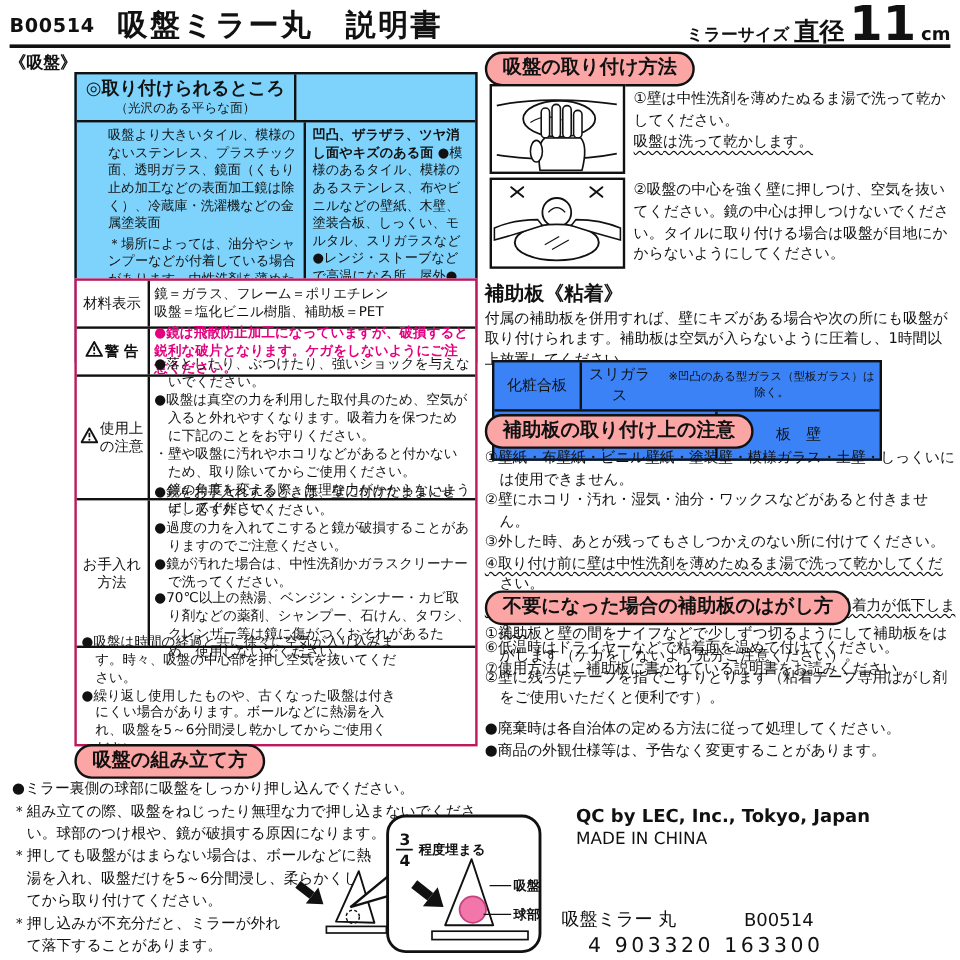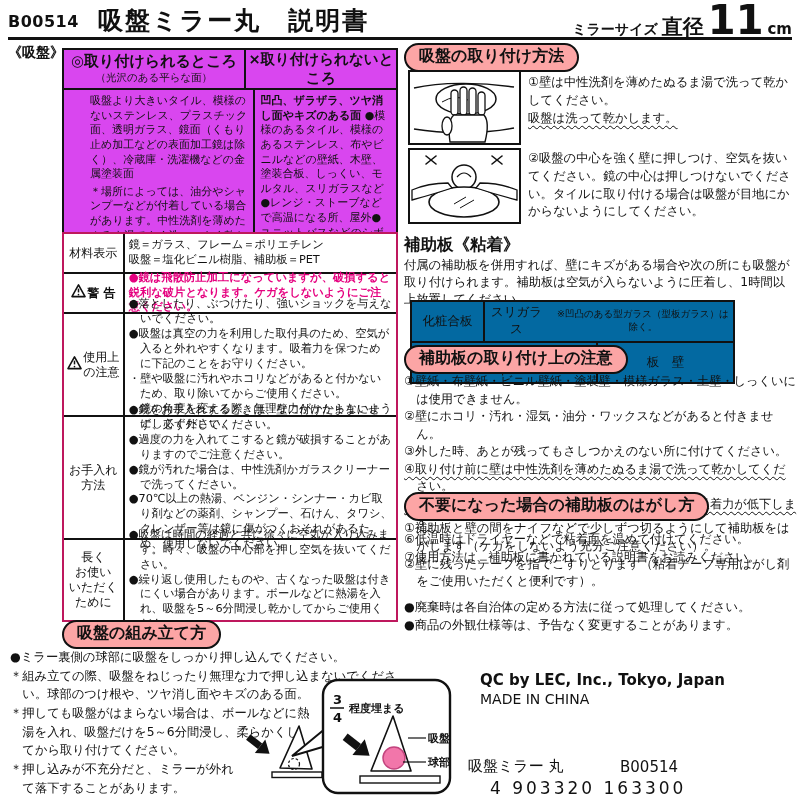--- a/index.html
+++ b/index.html
@@ -19,21 +19,21 @@
   #hdr-title { left:98px; top:4px; font-size:25px; font-weight:bold; letter-spacing:2px; }
   #hdr-size { right:8px; top:0; display:flex; align-items:baseline; gap:4px; }
   #hdr-size .lbl { font-size:14px; font-weight:bold; }
   #hdr-size .dia { font-size:21px; font-weight:bold; }
   #hdr-size .val { font-size:40px; font-weight:bold; line-height:1; }
   #hdr-size .unit { font-size:15px; font-weight:bold; }
   #hdr-rule { left:8px; top:37px; width:784px; height:3px; background:#111; }
 
   
   #kyuban-h { left:8px; top:44px; font-size:14px; font-weight:bold; }
-  #tbl1 { left:62px; top:48px; width:336px; border:2px solid #111; background:#d946ef; }
+  #tbl1 { left:62px; top:60px; width:336px; border:2px solid #111; background:#7dd3fc; }
   #tbl1 .hrow { display:flex; border-bottom:2px solid #111; }
   #tbl1 .hok { width:183px; border-right:2px solid #111; text-align:center; padding:2px 0 3px; }
   #tbl1 .hok .t { font-size:15px; font-weight:bold; }
   #tbl1 .hok .s { font-size:10.5px; }
   #tbl1 .hng { width:151px; text-align:center; font-size:14.5px; font-weight:bold; display:flex; align-items:center; justify-content:center; }
   #tbl1 .brow { display:flex;padding-left:21px; }
   #tbl1 .bok { width:183px; border-right:2px solid #111; padding:4px 5px; font-size:11px; line-height:1.33; }
   #tbl1 .bok .note { margin-top:3px; }
   #tbl1 .bng { width:151px; padding:4px 5px; font-size:11px; line-height:1.33; }
   #tbl1 .bng .bold1 { font-weight:bold; }
@@ -57,21 +57,21 @@
 
   
   #rc-pill1 { left:404px; top:43px; }
   .imgbox { border:2px solid #111; background:#fff; position:absolute; }
   #box1 { left:408px; top:70px; width:113px; height:75px; }
   #box2 { left:408px; top:148px; width:113px; height:76px; }
   #step1 { left:528px; top:74px; width:266px; font-size:12.3px; line-height:1.45; }
   #step2 { left:528px; top:150px; width:268px; font-size:12.3px; line-height:1.45; }
   #hj-h { left:404px; top:234px; font-size:16.5px; font-weight:bold; }
   #hj-body { left:404px; top:257px; width:390px; font-size:12.3px; line-height:1.4; }
-  #hj-tbl { left:410px; top:300px; width:325px; border:2px solid #111; font-size:12.5px; background:#0369a1; }
+  #hj-tbl { left:410px; top:300px; width:325px; border:2px solid #111; font-size:12.5px; background:#3b82f6; }
   #hj-tbl .r { display:flex; }
   #hj-tbl .r1 { border-bottom:2px solid #111; }
   #hj-tbl .c { padding:2px 4px 3px; display:flex; align-items:center; justify-content:center; text-align:center; }
   #hj-tbl .r1c1 { width:73px; border-right:2px solid #111; }
   #hj-tbl .r1c2 { width:248px; justify-content:flex-start; }
   #hj-tbl .r2c1 { width:186px; border-right:2px solid #111; }
   #hj-tbl .r2c2 { width:135px; }
   #hj-tbl .mini { font-size:9.5px; margin-left:13px; }
   #rc-pill2 { left:404px; top:345px; }
   #hj-notes { left:404px; top:373px; width:394px; font-size:12.2px; line-height:1.44; }
@@ -100,21 +100,20 @@
   <div id="hdr-rule" class="abs"></div>
 
   <div id="kyuban-h" class="abs">《吸盤》</div>
 
   <div id="tbl1" class="abs">
     <div class="hrow">
       <div class="hok">
         <div class="t">◎取り付けられるところ</div>
         <div class="s">（光沢のある平らな面）</div>
       </div>
-      <div class="hng">×取り付けられないところ</div>
     </div>
     <div class="brow">
       <div class="bok">
         <div>吸盤より大きいタイル、模様のないステンレス、プラスチック面、透明ガラス、鏡面（くもり止め加工などの表面加工鏡は除く）、冷蔵庫・洗濯機などの金属塗装面</div>
         <div class="note">＊場所によっては、油分やシャンプーなどが付着している場合があります。中性洗剤を薄めたぬるま湯でよく洗い、よく乾かしてからお取り付けください。</div>
       </div>
       <div class="bng">
         <span class="bold1">凹凸、ザラザラ、ツヤ消し面やキズのある面</span>
         <span>●模様のあるタイル、模様のあるステンレス、布やビニルなどの壁紙、木壁、塗装合板、しっくい、モルタル、スリガラスなど●レンジ・ストーブなどで高温になる所、屋外●ユニットバスなどのシボ（微細な表面の凹凸）加工が施されたプラスチック面</span>
       </div>
@@ -163,37 +162,33 @@
       <div class="cnt">
         <ul>
           <li>●鏡をお手入れするときは、壁に付けたままにせず、必ず外してください。</li>
           <li>●過度の力を入れてこすると鏡が破損することがありますのでご注意ください。</li>
           <li>●鏡が汚れた場合は、中性洗剤かガラスクリーナーで洗ってください。</li>
           <li>●70℃以上の熱湯、ベンジン・シンナー・カビ取り剤などの薬剤、シャンプー、石けん、タワシ、クレンザー等は鏡に傷がつくおそれがあるため、使用しないでください。</li>
         </ul>
       </div>
     </div>
     <div class="row" style="height:80px;">
-      <div class="lab preline">長く
-お使い
-いただく
-ために</div>
       <div class="cnt">
         <ul>
           <li>●吸盤は時間の経過と共に徐々に空気が入り込みます。時々、吸盤の中心部を押し空気を抜いてください。</li>
           <li>●繰り返し使用したものや、古くなった吸盤は付きにくい場合があります。ボールなどに熱湯を入れ、吸盤を5～6分間浸し乾かしてからご使用ください。</li>
         </ul>
       </div>
     </div>
   </div>
 
   <div id="asm-pill" class="abs pill">吸盤の組み立て方</div>
   <ul id="asm-list" class="abs">
     <li class="w1">●ミラー裏側の球部に吸盤をしっかり押し込んでください。</li>
-    <li class="w2">＊組み立ての際、吸盤をねじったり無理な力で押し込まないでください。球部のつけ根や、ツヤ消し面やキズのある面。</li>
+    <li class="w2">＊組み立ての際、吸盤をねじったり無理な力で押し込まないでください。球部のつけ根や、鏡が破損する原因になります。</li>
     <li class="w3">＊押しても吸盤がはまらない場合は、ボールなどに熱湯を入れ、吸盤だけを5～6分間浸し、柔らかくしてから取り付けてください。</li>
     <li class="w4">＊押し込みが不充分だと、ミラーが外れて落下することがあります。</li>
   </ul>
 
   <svg id="asm-art" class="abs" viewBox="0 0 250 121">
 
     <g>
       <g transform="rotate(38 36 66)">
         <rect x="24" y="63" width="15" height="7" fill="#111"></rect>
         <polygon points="39,58 39,75 51,66.5" fill="#111"></polygon>

